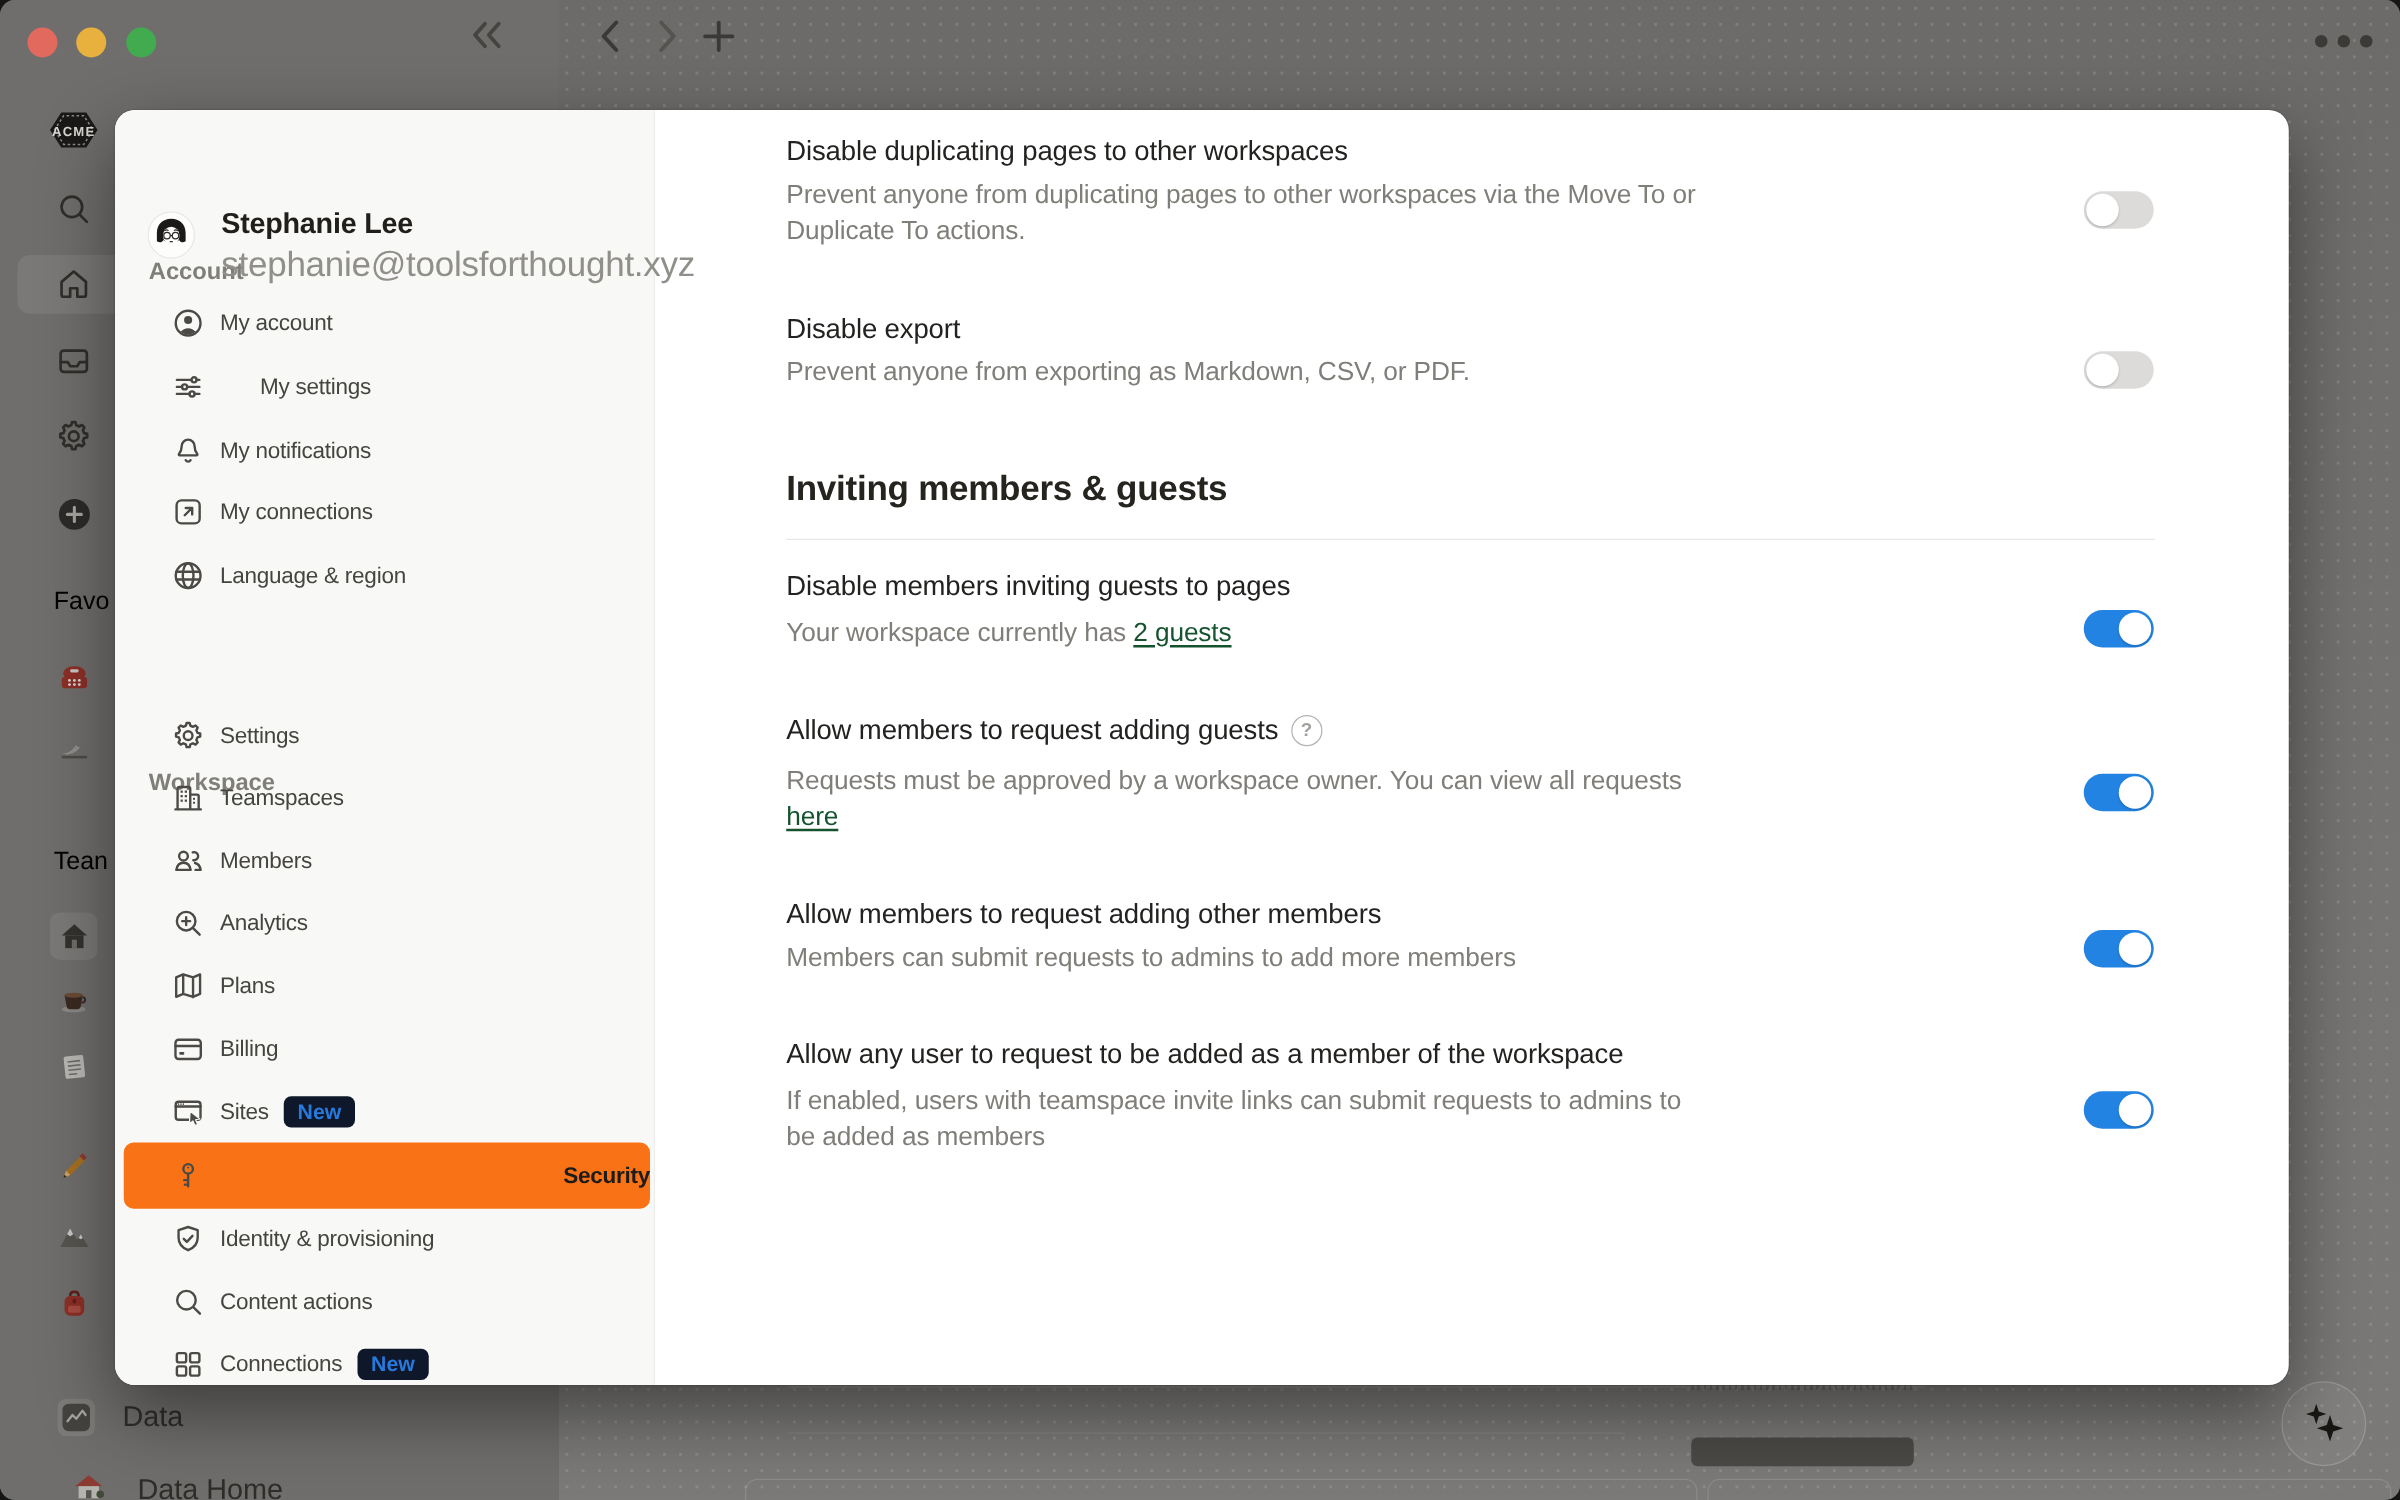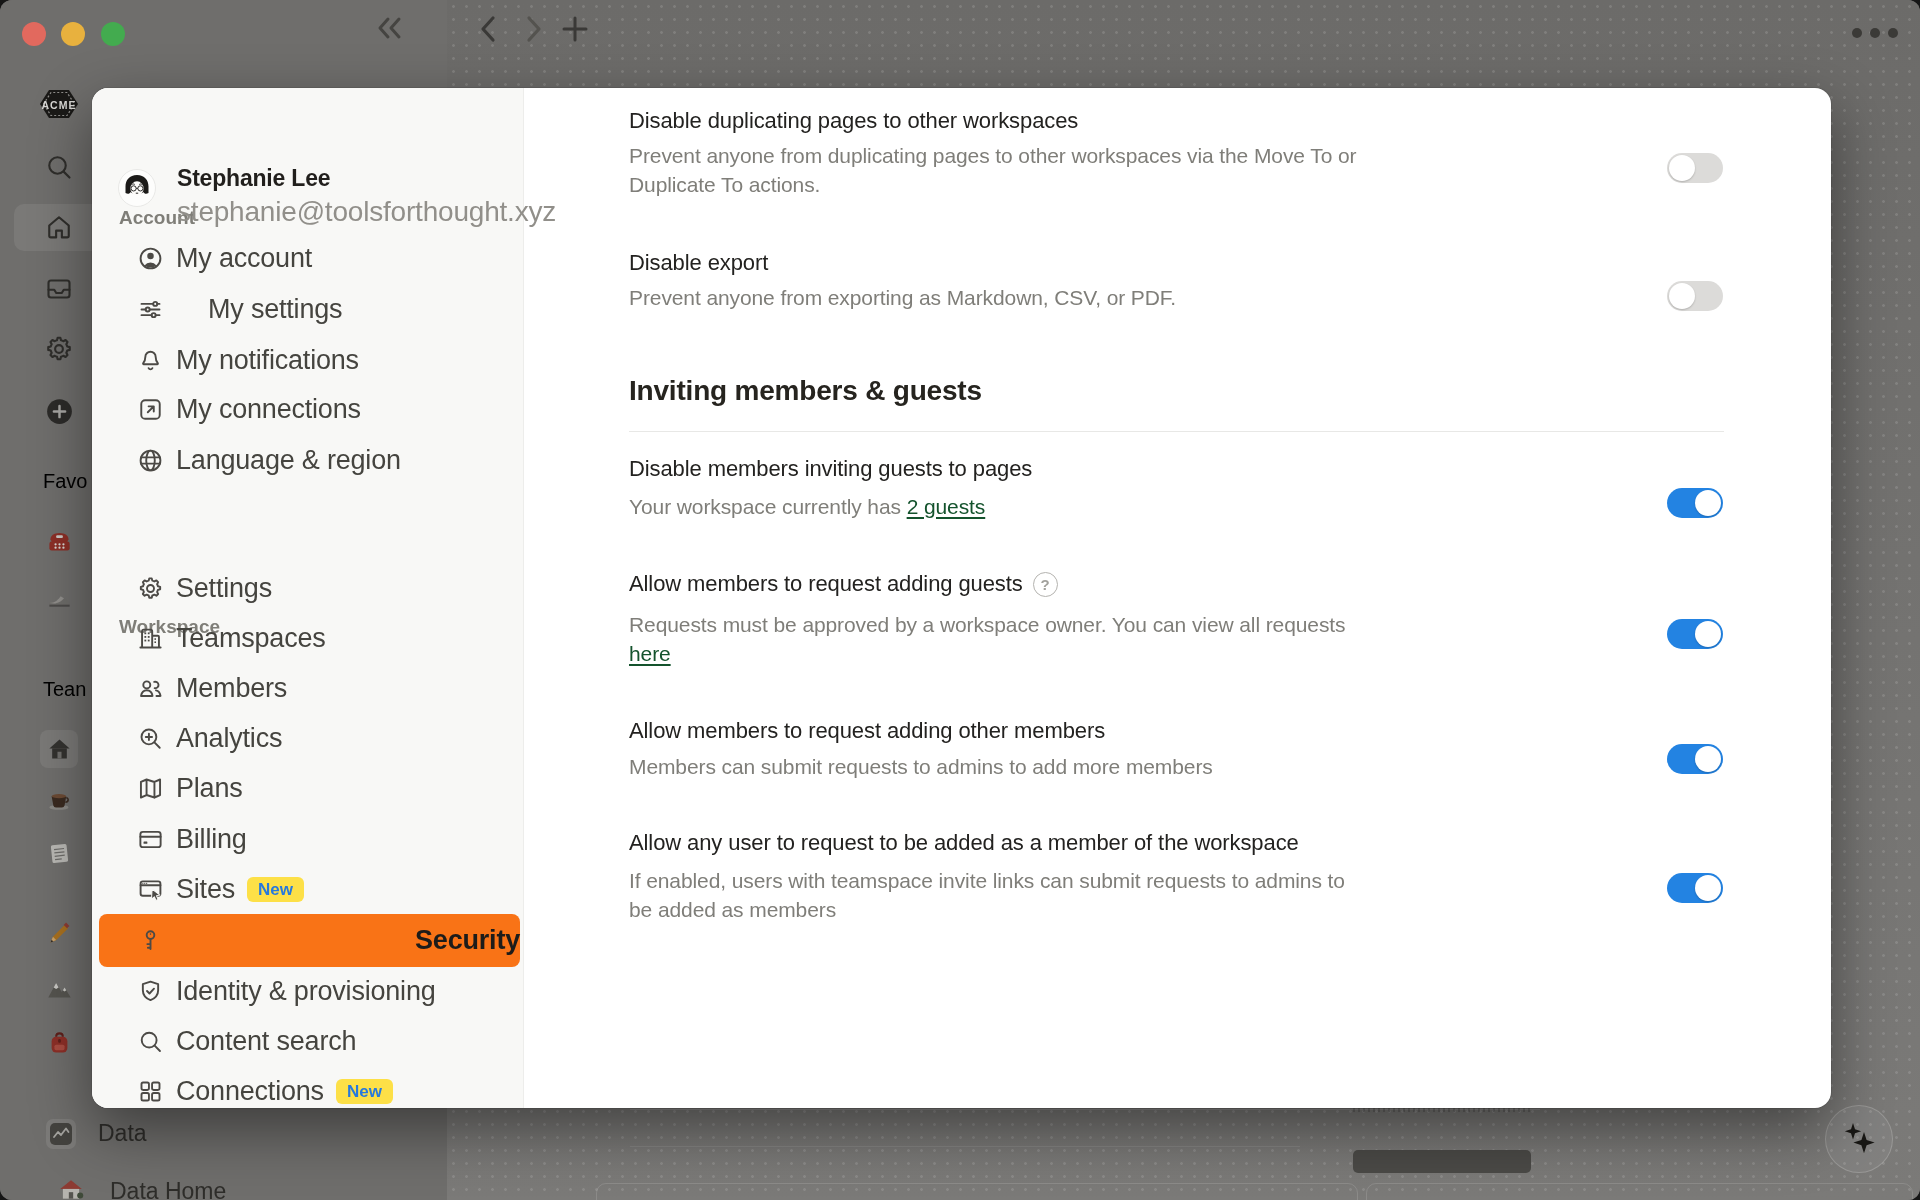--- a/index.html
+++ b/index.html
@@ -32,23 +32,23 @@
   
   .modal{position:absolute;left:92px;top:88px;width:1739px;height:1020px;background:#ffffff;border-radius:16px;
          box-shadow:0 22px 60px rgba(0,0,0,.45),0 0 0 1px rgba(0,0,0,.08);}
   .panel{position:absolute;left:0;top:0;width:431px;height:1020px;background:#f8f8f6;
          border-right:1px solid #ededeb;border-radius:16px 0 0 16px;}
   .sec-label{position:absolute;left:27px;color:#7f7e78;font-size:19px;font-weight:600;}
   .prow{position:absolute;left:7px;width:421px;height:51px;border-radius:8px;display:flex;align-items:center;}
   .prow.selected{background:#f97316;justify-content:space-between;}
   .prow .mi{width:27px;height:27px;margin-left:38px;flex:0 0 auto;}
   .mi svg{display:block;stroke:#4c4a46;fill:none;stroke-width:1.7;stroke-linecap:round;stroke-linejoin:round;}
-  .prow .lbl{margin-left:12px;color:#45443f;font-size:27px;letter-spacing:-.2px;white-space:nowrap;}
+  .prow .lbl{margin-left:12px;color:#45443f;font-size:18px;letter-spacing:-.2px;white-space:nowrap;}
   .prow.selected .lbl{color:#1d1c1a;font-weight:700;}
-  .badge{margin-left:12px;background:#fde047;color:#2779dd;font-size:17px;font-weight:600;
+  .badge{margin-left:12px;background:#0f172a;color:#2779dd;font-size:17px;font-weight:600;
          padding:4px 11px;border-radius:6px;line-height:1;}
   .user{position:absolute;left:7px;top:80px;width:421px;height:58px;}
   .user .avatar{position:absolute;left:19px;top:1px;width:38px;height:38px;}
   .user .nm{position:absolute;left:78px;top:-3px;color:#211f1c;font-size:23px;font-weight:700;letter-spacing:-.2px;}
   .user .em{position:absolute;left:78px;top:28px;color:#918f8a;font-size:28px;letter-spacing:-.2px;}
 
   .main{position:absolute;left:431px;top:0;width:1308px;height:872px;}
   .stitle{position:absolute;left:106px;color:#232220;font-size:22px;letter-spacing:-.1px;white-space:nowrap;display:flex;align-items:center;gap:10px;}
   .sdesc{position:absolute;left:106px;color:#7f7e79;font-size:21px;line-height:29px;letter-spacing:-.1px;white-space:pre-line;width:860px;}
   .sdesc a,.sdesc .lnk{color:#14532d;text-decoration:underline;text-underline-offset:3px;}
@@ -434,21 +434,21 @@
           </span>
         <span class="lbl">Identity &amp; provisioning</span>
       </div>
       <div class="prow" style="top:928px;">
         <span class="mi">
             <svg width="27" height="27" viewBox="0 0 24 24">
               <circle cx="10.8" cy="10.8" r="6.6"></circle>
               <path d="M15.7 15.7 L20.4 20.4"></path>
             </svg>
           </span>
-        <span class="lbl">Content search</span>
+        <span class="lbl">Content actions</span>
       </div>
       <div class="prow" style="top:978px;">
         <span class="mi">
             <svg width="27" height="27" viewBox="0 0 24 24">
               <rect x="4" y="4" width="6.6" height="6.6" rx="1.4"></rect>
               <rect x="13.4" y="4" width="6.6" height="6.6" rx="1.4"></rect>
               <rect x="4" y="13.4" width="6.6" height="6.6" rx="1.4"></rect>
               <rect x="13.4" y="13.4" width="6.6" height="6.6" rx="1.4"></rect>
             </svg>
           </span>

